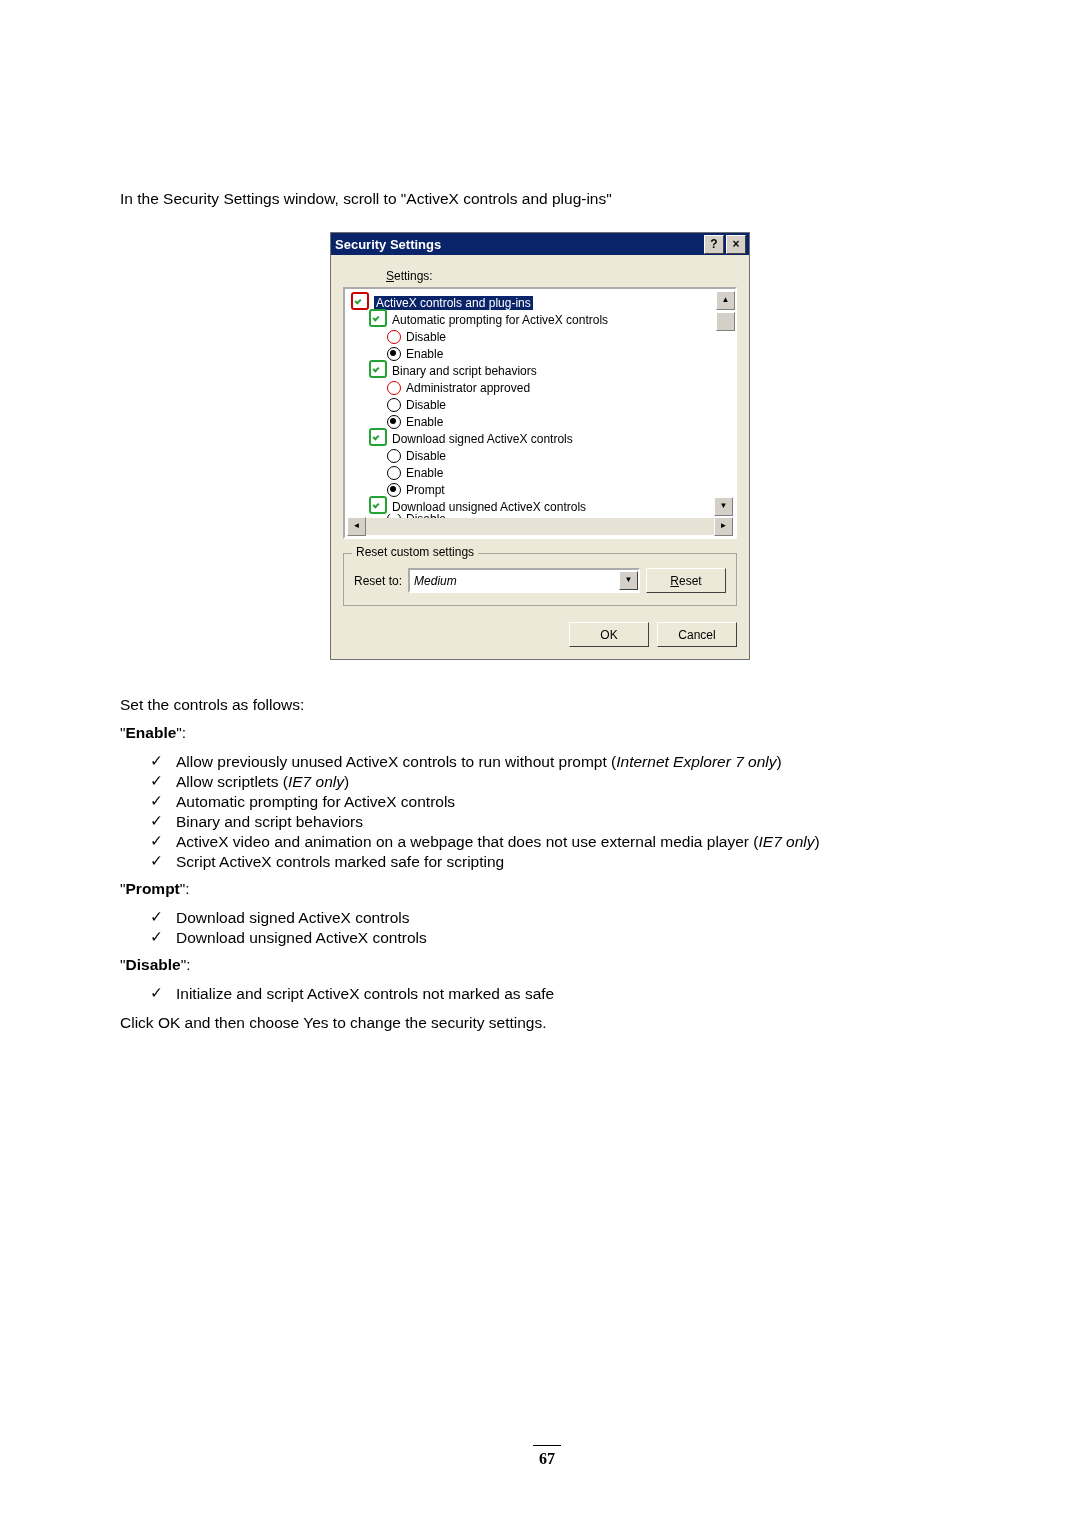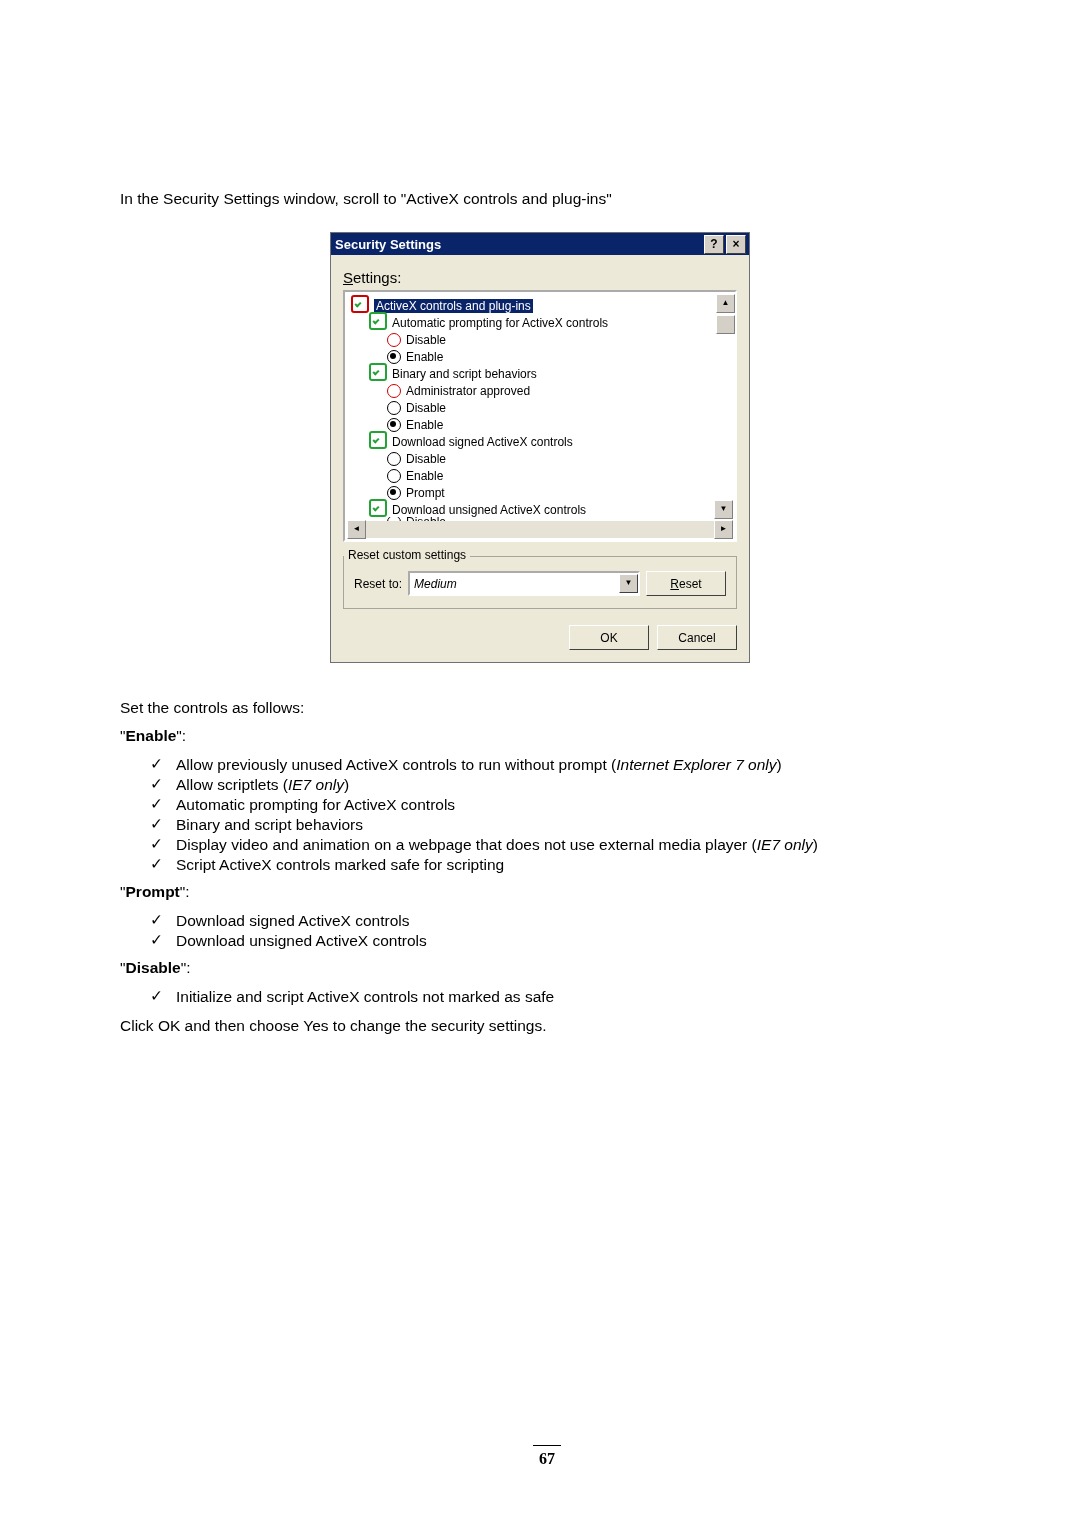--- a/index.html
+++ b/index.html
@@ -5,21 +5,21 @@
   html,body{margin:0;padding:0;background:#fff;color:#000;font-family:Arial,Helvetica,sans-serif;font-size:15.5px;}
   .page{width:1080px;min-height:1528px;box-sizing:border-box;padding:190px 120px 0 120px;position:relative;}
   .intro{margin-bottom:24px;}
   
   .dlg-wrap{display:flex;justify-content:center;margin:18px 0 36px 0;}
   .dlg{width:418px;border:1px solid #6f7074;background:#ece9d8;font-family:Tahoma,Arial,sans-serif;font-size:12px;}
   .titlebar{height:22px;background:linear-gradient(#0a246a,#0a246a);background:#0a246a;color:#fff;display:flex;align-items:center;justify-content:space-between;padding:0 3px 0 4px;font-weight:bold;font-size:13px;}
   .titlebar .btns{display:flex;gap:2px;}
   .tb-btn{width:18px;height:17px;background:#d4d0c8;border:1px solid #fff;border-right-color:#404040;border-bottom-color:#404040;color:#000;display:flex;align-items:center;justify-content:center;font-size:12px;font-weight:bold;}
   .dlg-body{padding:14px 12px 12px 12px;}
-  .lbl{margin-bottom:4px;font-size:15px;}
+  .lbl{margin-bottom:4px;font-size:12px;margin-left:43px;}
   .lbl .u{text-decoration:underline;}
   .tree-box{position:relative;height:248px;border:2px inset #fff;background:#fff;overflow:hidden;}
   .tree-scroll{position:absolute;top:2px;right:2px;width:17px;display:flex;flex-direction:column;gap:2px;}
   .sb-btn{width:17px;height:17px;background:#d4d0c8;border:1px solid #fff;border-right-color:#808080;border-bottom-color:#808080;font-size:8px;text-align:center;line-height:15px;}
   .tree{padding:4px 0 0 6px;font-family:Tahoma,Arial,sans-serif;font-size:12px;}
   .tree .row{display:flex;align-items:flex-end;gap:5px;height:17px;white-space:nowrap;}
   .tree .lv1{padding-left:0px;}
   .tree .lv2{padding-left:18px;}
   .tree .lv3{padding-left:36px;}
   .ico{width:14px;height:14px;display:inline-block;position:relative;}
@@ -28,21 +28,21 @@
   .ico-cat-red{border-color:#c00;}
   .radio{width:12px;height:12px;border:1.5px solid #000;border-radius:50%;display:inline-block;}
   .radio.sel:after{content:"";display:block;width:6px;height:6px;background:#000;border-radius:50%;margin:1.5px 0 0 1.5px;}
   .radio.red{border-color:#c00;}
   .selected-label{background:#0a246a;color:#fff;padding:0 2px;}
   .hscroll{position:absolute;left:2px;right:2px;bottom:2px;height:17px;display:flex;align-items:center;}
   .hscroll .sb-btn{}
   .hscroll .track{flex:1;background:#e6e3d6;height:17px;}
   .hscroll .sb-btn.right{margin-left:auto;}
   .fieldset{border:1px solid #a8a49a;margin-top:14px;padding:10px 10px 12px 10px;position:relative;}
-  .legend{position:absolute;top:-9px;left:0;background:#ece9d8;padding:0 4px;font-size:12px;}
+  .legend{position:absolute;top:-9px;left:8px;background:#ece9d8;padding:0 4px;font-size:12px;}
   .reset-row{display:flex;align-items:center;gap:6px;margin-top:4px;}
   .combo{flex:1;height:21px;border:2px inset #fff;background:#fff;display:flex;align-items:center;justify-content:space-between;padding:0 0 0 4px;font-size:12px;font-style:italic;}
   .combo .dd{width:17px;height:17px;background:#d4d0c8;border:1px solid #fff;border-right-color:#404040;border-bottom-color:#404040;text-align:center;font-size:8px;line-height:15px;}
   .wbtn{min-width:78px;height:23px;background:#ece9d8;border:1px solid #fff;border-right-color:#404040;border-bottom-color:#404040;font-size:12px;display:inline-flex;align-items:center;justify-content:center;}
   .dlg-buttons{display:flex;justify-content:flex-end;gap:8px;margin-top:16px;}
   
   .para{margin:10px 0;}
   .h{font-weight:bold;}
   .chklist{list-style:none;padding-left:56px;margin:2px 0 8px 0;}
   .chklist li{position:relative;padding:1px 0;}
@@ -168,21 +168,21 @@
   </div>
 
   <div class="para">Set the controls as follows:</div>
 
   <div class="para">"<span class="h">Enable</span>":</div>
   <ul class="chklist">
     <li><span>Allow previously unused ActiveX controls to run without prompt (</span><span class="it">Internet Explorer 7 only</span><span>)</span></li>
     <li><span>Allow scriptlets (</span><span class="it">IE7 only</span><span>)</span></li>
     <li>Automatic prompting for ActiveX controls</li>
     <li>Binary and script behaviors</li>
-    <li><span>Display video and animation on a webpage that does not use external media player (</span><span class="it">IE7 only</span><span>)</span></li>
+    <li><span>ActiveX video and animation on a webpage that does not use external media player (</span><span class="it">IE7 only</span><span>)</span></li>
     <li>Script ActiveX controls marked safe for scripting</li>
   </ul>
 
   <div class="para" style="margin-top:0">"<span class="h">Prompt</span>":</div>
   <ul class="chklist">
     <li>Download signed ActiveX controls</li>
     <li>Download unsigned ActiveX controls</li>
   </ul>
 
   <div class="para" style="margin-top:0">"<span class="h">Disable</span>":</div>

